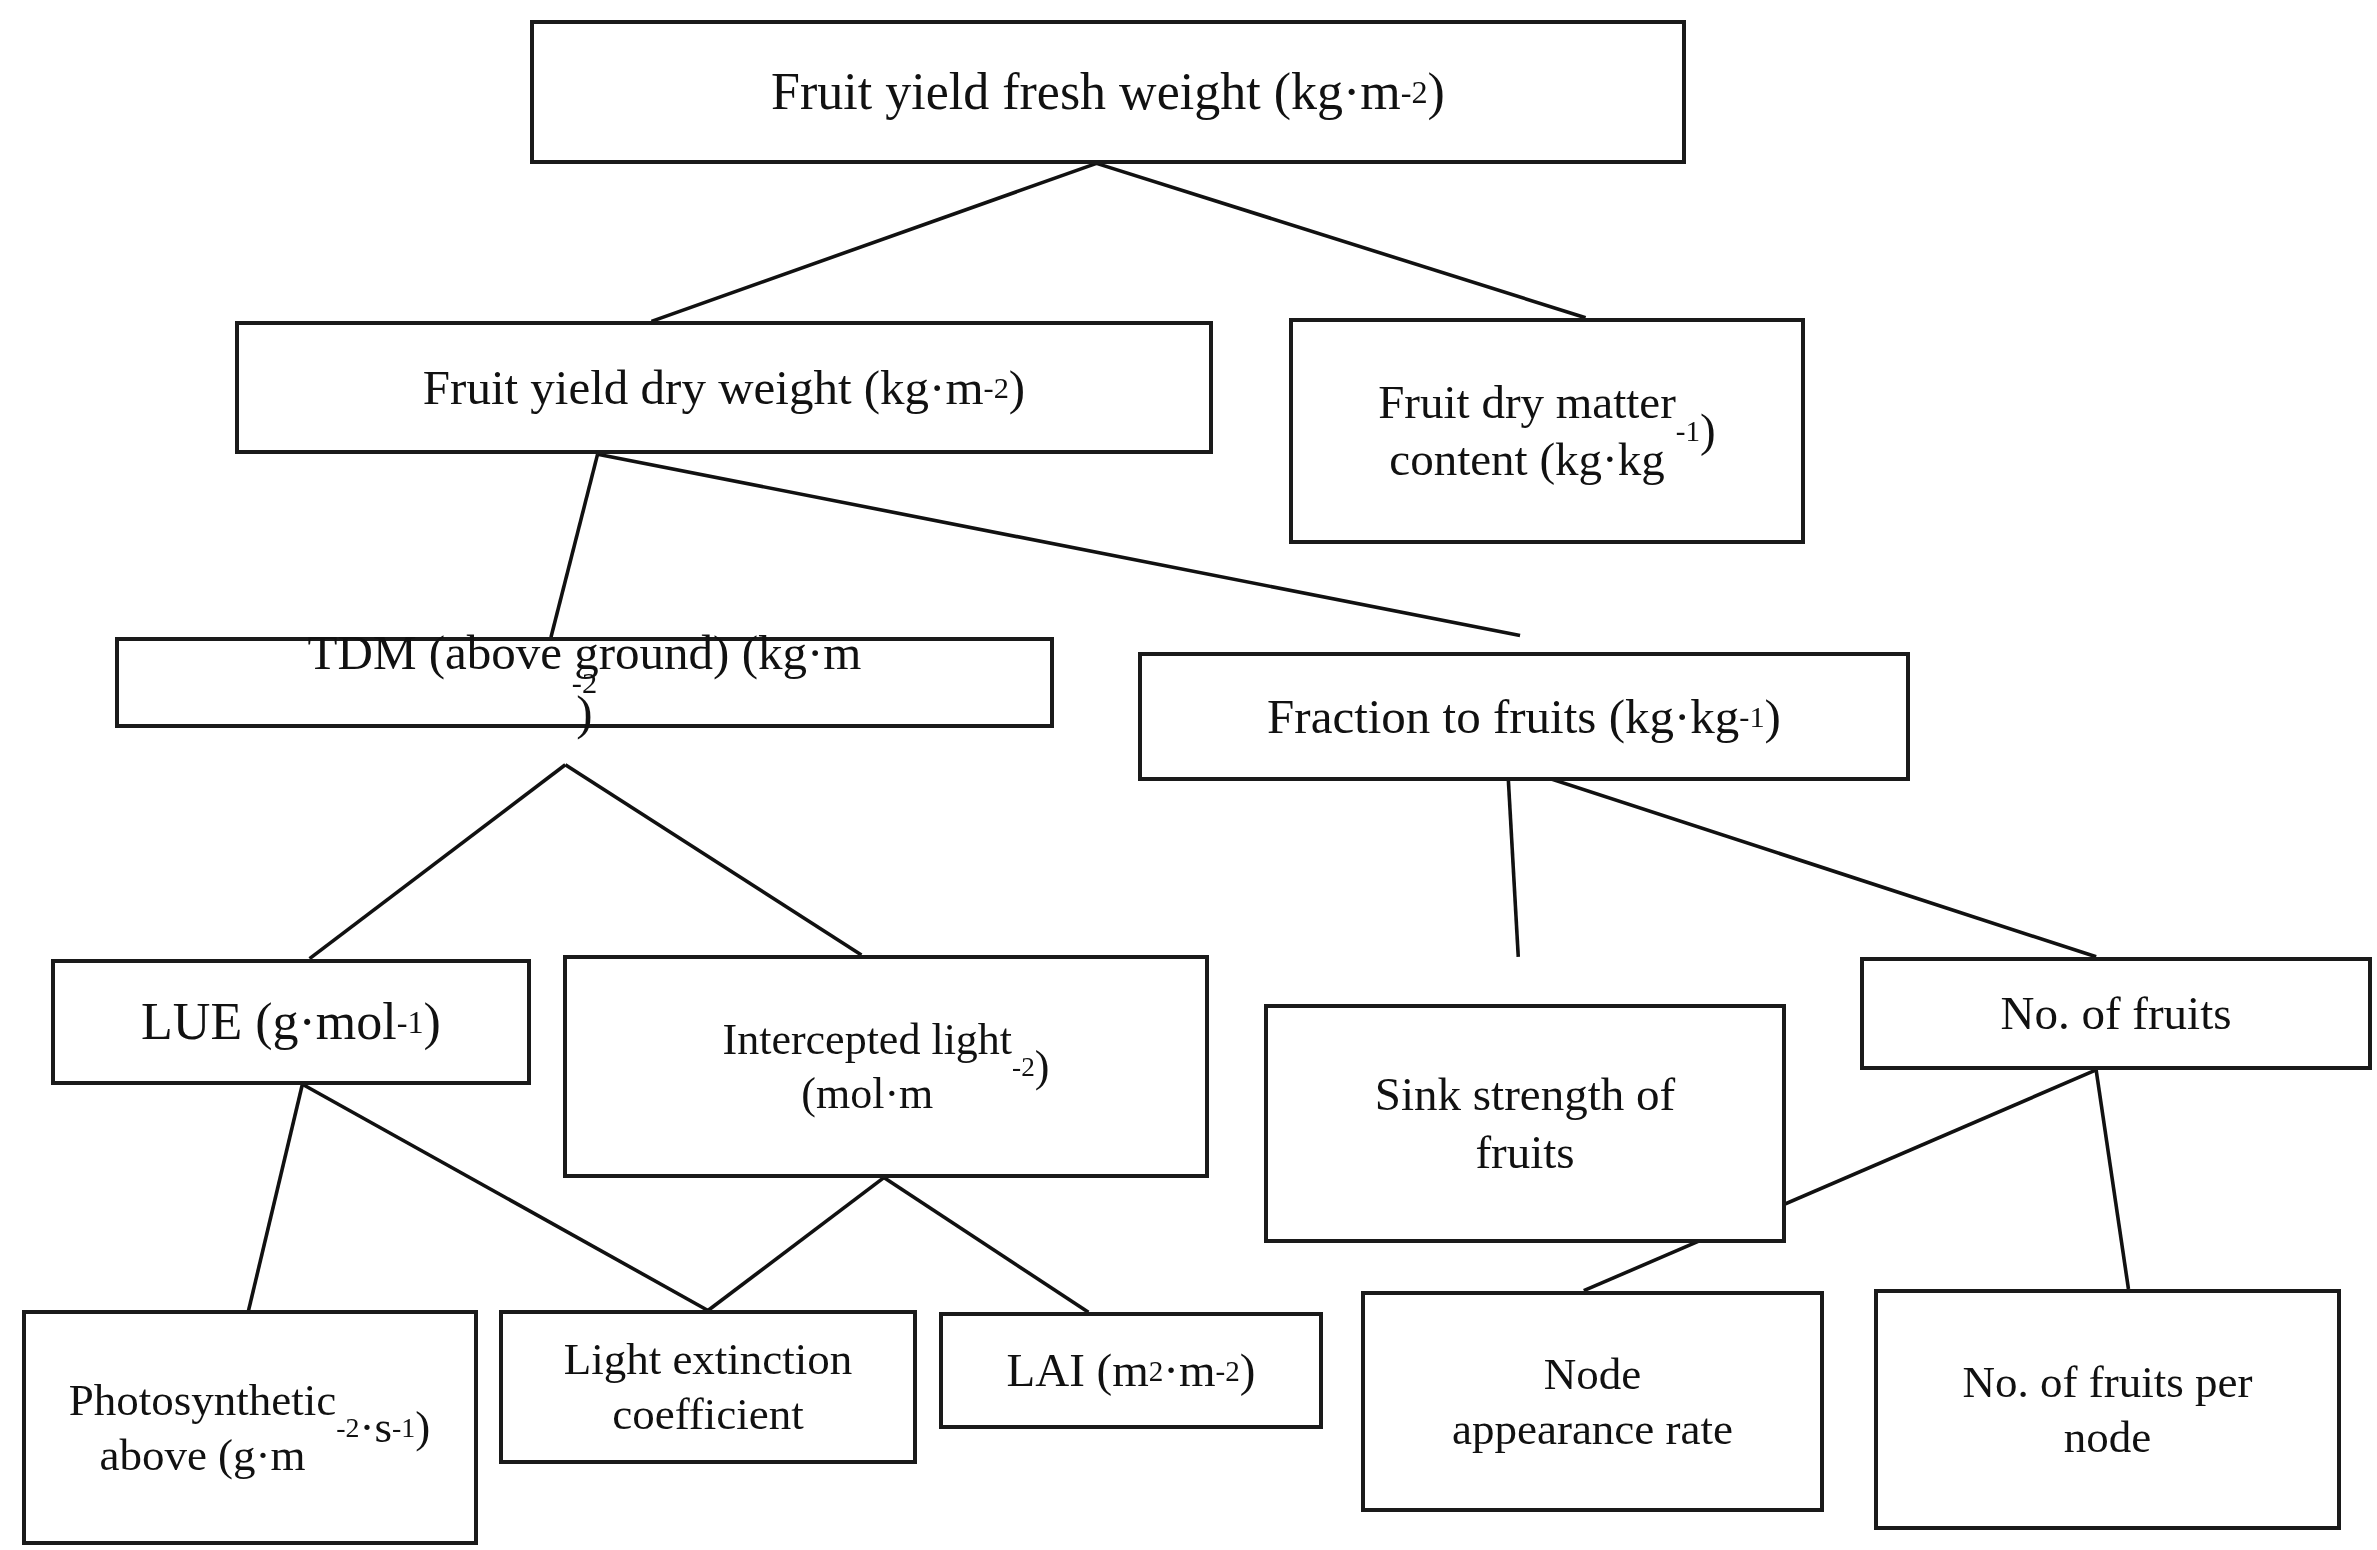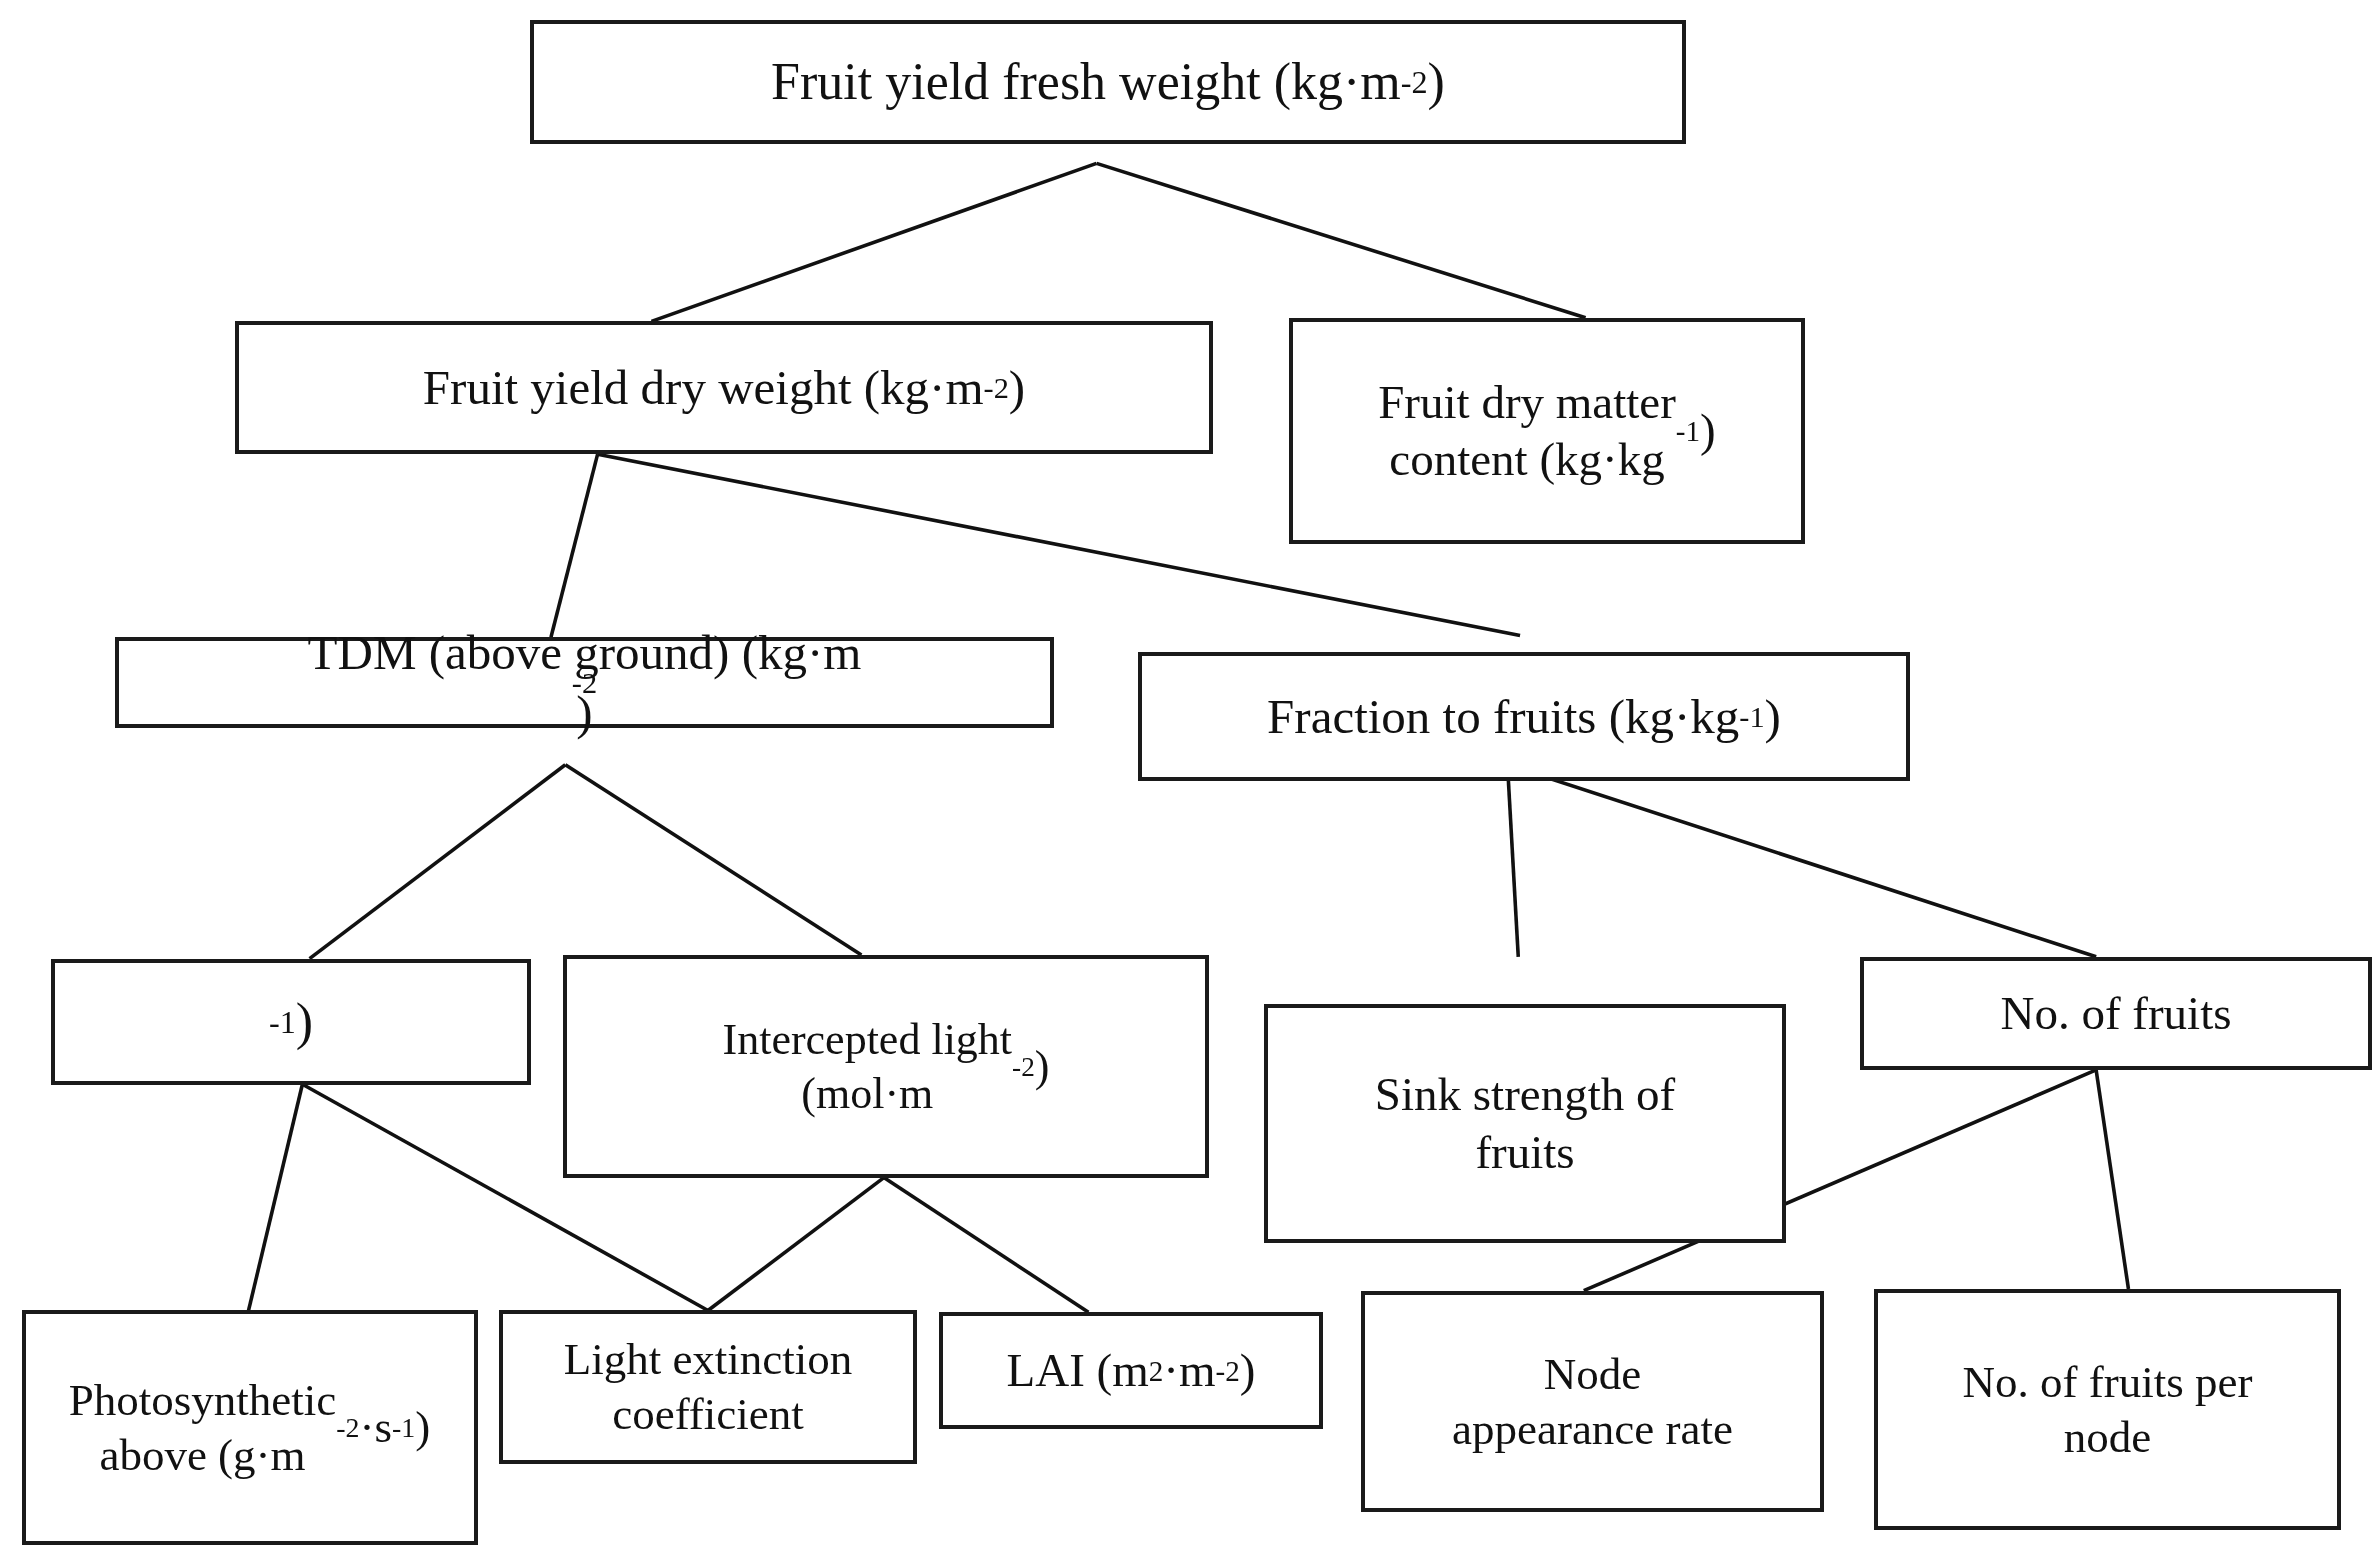--- a/index.html
+++ b/index.html
@@ -61,21 +61,21 @@
       <line x1="1680" y1="852" x2="1692" y2="1066" stroke="#111111" stroke-width="4"></line>
       <line x1="1680" y1="852" x2="2336" y2="1066" stroke="#111111" stroke-width="4"></line>
       <line x1="337" y1="1208" x2="277" y2="1460" stroke="#111111" stroke-width="4"></line>
       <line x1="337" y1="1208" x2="789" y2="1460" stroke="#111111" stroke-width="4"></line>
       <line x1="985" y1="1312" x2="789" y2="1460" stroke="#111111" stroke-width="4"></line>
       <line x1="985" y1="1312" x2="1213" y2="1462" stroke="#111111" stroke-width="4"></line>
       <line x1="2336" y1="1192" x2="1765" y2="1438" stroke="#111111" stroke-width="4"></line>
       <line x1="2336" y1="1192" x2="2372" y2="1436" stroke="#111111" stroke-width="4"></line>
     </svg>
   <div id="nodes">
-      <div class="node" style="left: 530px; top: 20px; width: 1156px; height: 124px; font-size: 52px; border-color: rgb(26, 26, 26);">
+      <div class="node" style="left: 530px; top: 20px; width: 1156px; height: 144px; font-size: 52px; border-color: rgb(26, 26, 26);">
         <span class="lbl">Fruit yield fresh weight (kg·m</span>
         <sup>-2</sup>
         <span>)</span>
       </div>
       <div class="node" style="left: 235px; top: 321px; width: 978px; height: 133px; font-size: 49px; border-color: rgb(26, 26, 26);">
         <span class="lbl">Fruit yield dry weight (kg·m</span>
         <sup>-2</sup>
         <span>)</span>
       </div>
       <div class="node" style="left: 1289px; top: 318px; width: 516px; height: 226px; font-size: 47px; border-color: rgb(26, 26, 26);">
@@ -88,20 +88,21 @@
         <span class="lbl">TDM (above ground) (kg·m</span>
         <sup>-2</sup>
         <span>)</span>
       </div>
       <div class="node" style="left: 1138px; top: 652px; width: 772px; height: 129px; font-size: 49px; border-color: rgb(26, 26, 26);">
         <span class="lbl">Fraction to fruits (kg·kg</span>
         <sup>-1</sup>
         <span>)</span>
       </div>
       <div class="node" style="left: 51px; top: 959px; width: 480px; height: 126px; font-size: 52px; border-color: rgb(26, 26, 26);">
+        <span class="lbl">LUE (g·mol</span>
         <sup>-1</sup>
         <span>)</span>
       </div>
       <div class="node" style="left: 563px; top: 955px; width: 646px; height: 223px; font-size: 44px; border-color: rgb(26, 26, 26);">
         <span class="lbl">Intercepted light
 (mol·m</span>
         <sup>-2</sup>
         <span>)</span>
       </div>
       <div class="node" style="left: 1264px; top: 1004px; width: 522px; height: 239px; font-size: 47px; border-color: rgb(26, 26, 26);">

